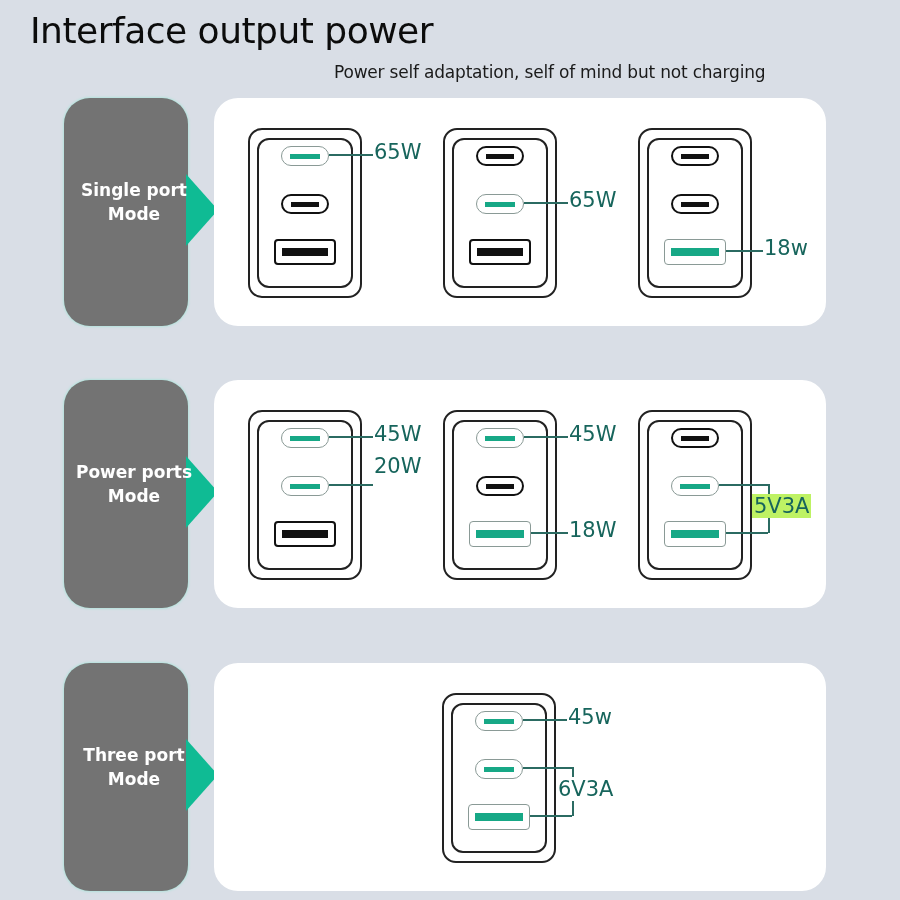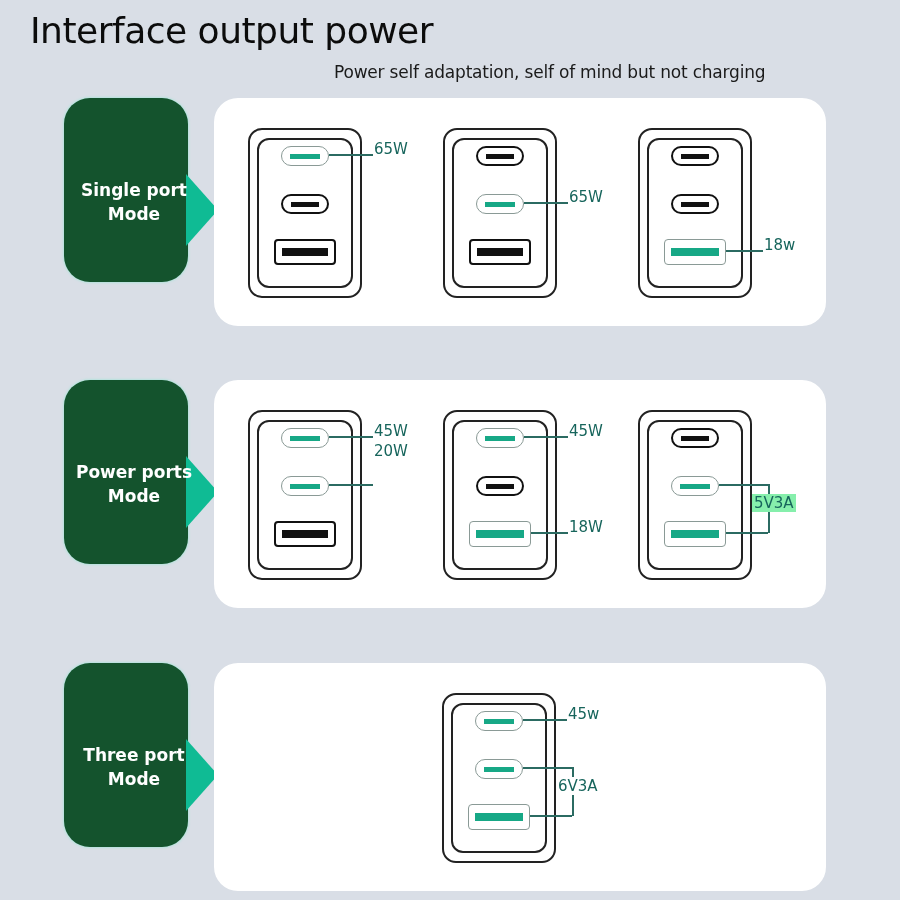--- a/index.html
+++ b/index.html
@@ -1,34 +1,34 @@
 <!DOCTYPE html>
 <html><head>
 <meta charset="utf-8">
 <style>
   html,body{margin:0;padding:0;}
   body{width:900px;height:900px;background:#d9dee6;position:relative;overflow:hidden;font-family:"DejaVu Sans",sans-serif;}
   .title{position:absolute;left:30px;top:10px;font-size:36px;font-weight:normal;color:#0c0c0c;letter-spacing:-0.5px;font-family:"DejaVu Sans",sans-serif;}
   .subtitle{position:absolute;left:334px;top:62px;font-size:17px;color:#1a1a1a;font-family:"DejaVu Sans",sans-serif;letter-spacing:-0.2px;}
-  .tag{position:absolute;left:64px;width:124px;height:184px;background:#14532d;border-radius:26px;box-shadow:0 0 3px #8fe8d2;}
+  .tag{position:absolute;left:64px;width:124px;height:228px;background:#737373;border-radius:26px;box-shadow:0 0 3px #8fe8d2;}
   .tag::after{content:"";position:absolute;right:-30px;top:76px;width:0;height:0;border-top:36px solid transparent;border-bottom:36px solid transparent;border-left:32px solid #0fbb94;}
   .tag-label{position:absolute;left:0;width:140px;top:80px;text-align:center;color:#fff;font-weight:bold;font-size:17px;line-height:24px;z-index:2;white-space:pre-line;}
   .panel{position:absolute;left:214px;width:612px;height:228px;background:#fff;border-radius:24px;}
   .charger{position:absolute;width:114px;height:170px;border:2px solid #222;border-radius:14px;box-sizing:border-box;background:#fff;}
   .charger .inner{position:absolute;left:7px;top:8px;right:7px;bottom:8px;border:2px solid #222;border-radius:12px;}
   .port{position:absolute;left:50%;transform:translateX(-50%);box-sizing:border-box;border:2px solid #111;border-radius:10px;background:#fff;}
   .port.c{width:48px;height:20px;}
   .port.a{width:62px;height:26px;border-radius:4px;}
   .port .slot{position:absolute;left:8px;right:8px;top:50%;height:5px;margin-top:-2.5px;background:#111;}
   .port.a .slot{left:6px;right:6px;height:8px;margin-top:-4px;}
   .port.on{border-color:#8a9a96;border-width:1.5px;}
   .port.on .slot{background:#17a886;}
   .lead{position:absolute;height:1.5px;background:#2b6b62;}
   .vlead{position:absolute;width:1.5px;background:#2b6b62;}
-  .val{position:absolute;font-size:15px;color:#17655c;font-family:"DejaVu Sans",sans-serif;}
+  .val{position:absolute;font-size:21px;color:#17655c;font-family:"DejaVu Sans",sans-serif;}
 </style>
 </head>
 <body>
 
 <div class="title">Interface output power</div>
 <div class="subtitle">Power self adaptation, self of mind but not charging</div>
 
 <div id="stage">
     <div class="tag" style="top: 98px;">
       <div class="tag-label">Single port
@@ -90,21 +90,21 @@
       <div class="port c on" style="top: 64px;">
         <div class="slot"></div>
       </div>
       <div class="port a" style="top: 109px;">
         <div class="slot"></div>
       </div>
     </div>
     <div class="lead" style="left: 329px; top: 436px; width: 44px;"></div>
     <div class="val" style="left: 374px; top: 422px;">45W</div>
     <div class="lead" style="left: 329px; top: 484px; width: 44px;"></div>
-    <div class="val" style="left: 374px; top: 442px;">20W</div>
+    <div class="val" style="left: 374px; top: 454px;">20W</div>
     <div class="charger" style="left: 443px; top: 410px;">
       <div class="inner"></div>
       <div class="port c on" style="top: 16px;">
         <div class="slot"></div>
       </div>
       <div class="port c" style="top: 64px;">
         <div class="slot"></div>
       </div>
       <div class="port a on" style="top: 109px;">
         <div class="slot"></div>
@@ -122,21 +122,21 @@
       <div class="port c on" style="top: 64px;">
         <div class="slot"></div>
       </div>
       <div class="port a on" style="top: 109px;">
         <div class="slot"></div>
       </div>
     </div>
     <div class="lead" style="left: 719px; top: 484px; width: 49px;"></div>
     <div class="lead" style="left: 726px; top: 532px; width: 42px;"></div>
     <div class="vlead" style="left: 768px; top: 484px; height: 49px;"></div>
-    <div class="val" style="left: 752px; top: 494px; background: #86efac; padding: 0px 2px;">5V3A</div>
+    <div class="val" style="left: 752px; top: 494px; background: #bef264; padding: 0px 2px;">5V3A</div>
     <div class="tag" style="top: 663px;">
       <div class="tag-label">Three port
 Mode</div>
     </div>
     <div class="panel" style="top: 663px;"></div>
     <div class="charger" style="left: 442px; top: 693px;">
       <div class="inner"></div>
       <div class="port c on" style="top: 16px;">
         <div class="slot"></div>
       </div>

